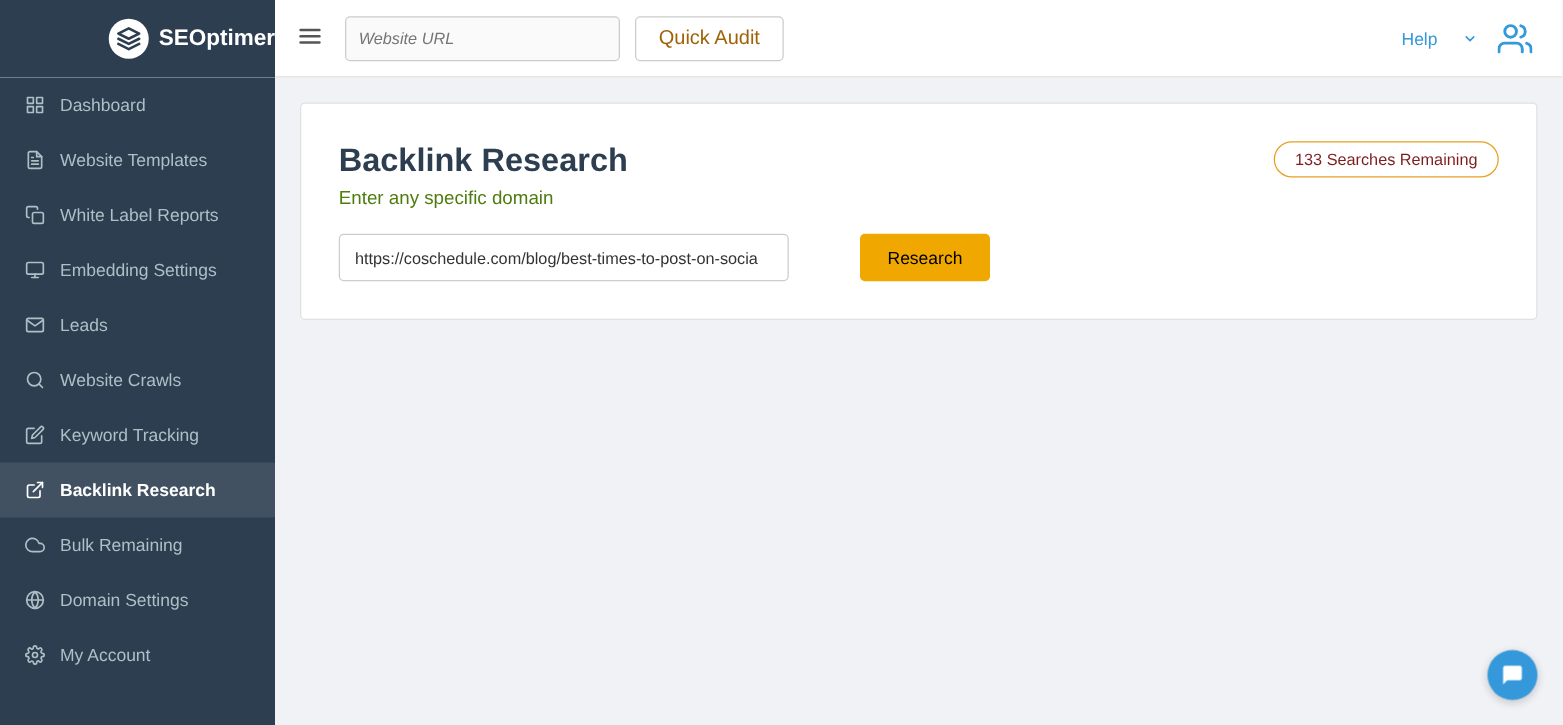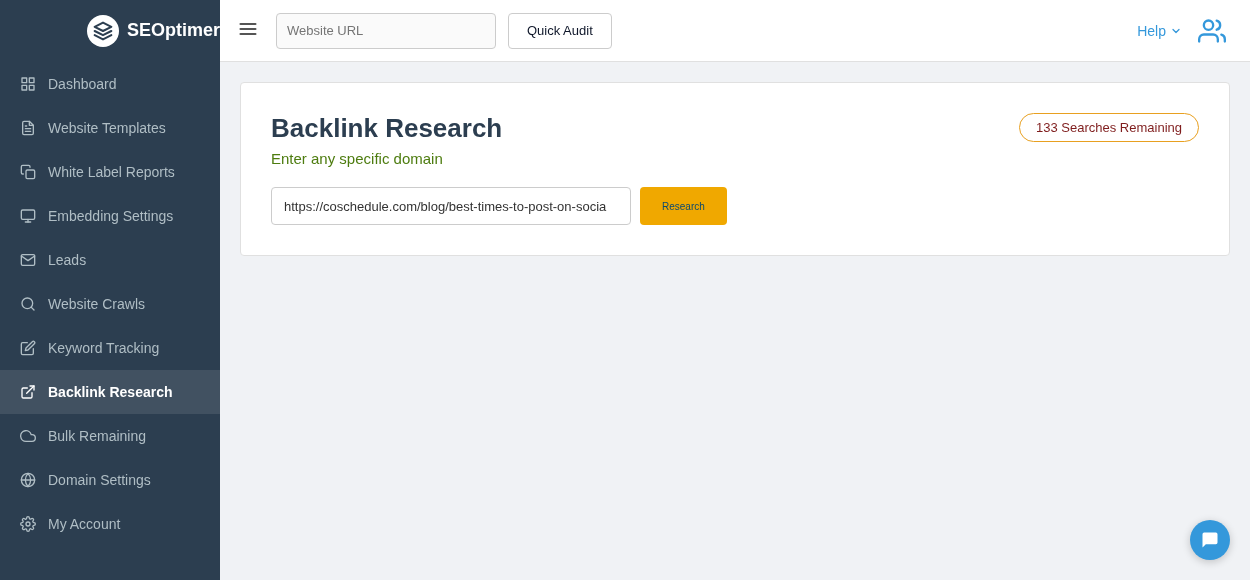--- a/index.html
+++ b/index.html
@@ -19,30 +19,30 @@
       display: flex; align-items: center; justify-content: center; flex-shrink: 0;
     }
     .logo-icon svg { width: 20px; height: 20px; }
     .logo-text { font-size: 18px; font-weight: 700; color: #fff; }
     .hamburger-btn {
       background: none; border: none; cursor: pointer; padding: 6px; color: #555; flex-shrink: 0;
     }
     .hamburger-btn svg { width: 20px; height: 20px; }
     .url-input {
       flex: 0 0 220px; height: 36px; border: 1px solid #ccc; border-radius: 4px;
-      padding: 0 10px; font-size: 13px; color: #555; background: #fafafa; outline: none;
+      padding: 0 10px; font-size: 13px; color: #555; background: #fafafa; outline: none; font-style: italic;
     }
     .quick-audit-btn {
       height: 36px; padding: 0 18px; border: 1px solid #ccc; background: #fff;
-      border-radius: 4px; font-size: 13px; color: #0f172a; cursor: pointer; flex-shrink: 0;
+      border-radius: 4px; font-size: 16px; color: #a16207; cursor: pointer; flex-shrink: 0;
     }
     .header-spacer { flex: 1; }
     .help-btn {
       background: none; border: none; cursor: pointer; font-size: 14px; color: #3498db;
-      display: flex; align-items: center; gap: 4px; flex-shrink: 0; justify-content: space-between;
+      display: flex; align-items: center; gap: 20px; flex-shrink: 0; justify-content: space-between;
     }
     .help-btn svg { width: 12px; height: 12px; }
     .user-icon {
       width: 36px; height: 36px; display: flex; align-items: center; justify-content: center;
       flex-shrink: 0; cursor: pointer;
     }
     .user-icon svg { width: 28px; height: 28px; color: #3498db; }
 
     
     .main-layout { display: flex; flex: 1; overflow: hidden; }
@@ -75,21 +75,21 @@
       border: 1.5px solid #e8a020; border-radius: 20px; padding: 6px 16px;
       font-size: 13px; color: #7f1d1d; white-space: nowrap; font-weight: 500;
     }
     .search-row { display: flex; align-items: center; gap: 9px; }
     .domain-input {
       width: 360px; height: 38px; border: 1px solid #ccc; border-radius: 4px;
       padding: 0 12px; font-size: 13px; color: #333; outline: none;
     }
     .research-btn {
       height: 38px; padding: 0 22px; background: #f0a800; border: none; border-radius: 4px;
-      font-size: 10px; font-weight: 500; color: #0c4a6e; cursor: pointer;
+      font-size: 14px; font-weight: 500; color: #000000; cursor: pointer; margin-left: 48px;
     }
 
     
     .gray-area { flex: 1; background: #f0f2f5; }
 
     
     .chat-bubble {
       position: fixed; bottom: 20px; right: 20px; width: 40px; height: 40px;
       background: #3498db; border-radius: 50%; display: flex; align-items: center;
       justify-content: center; cursor: pointer; box-shadow: 0 2px 8px rgba(0,0,0,0.2);

